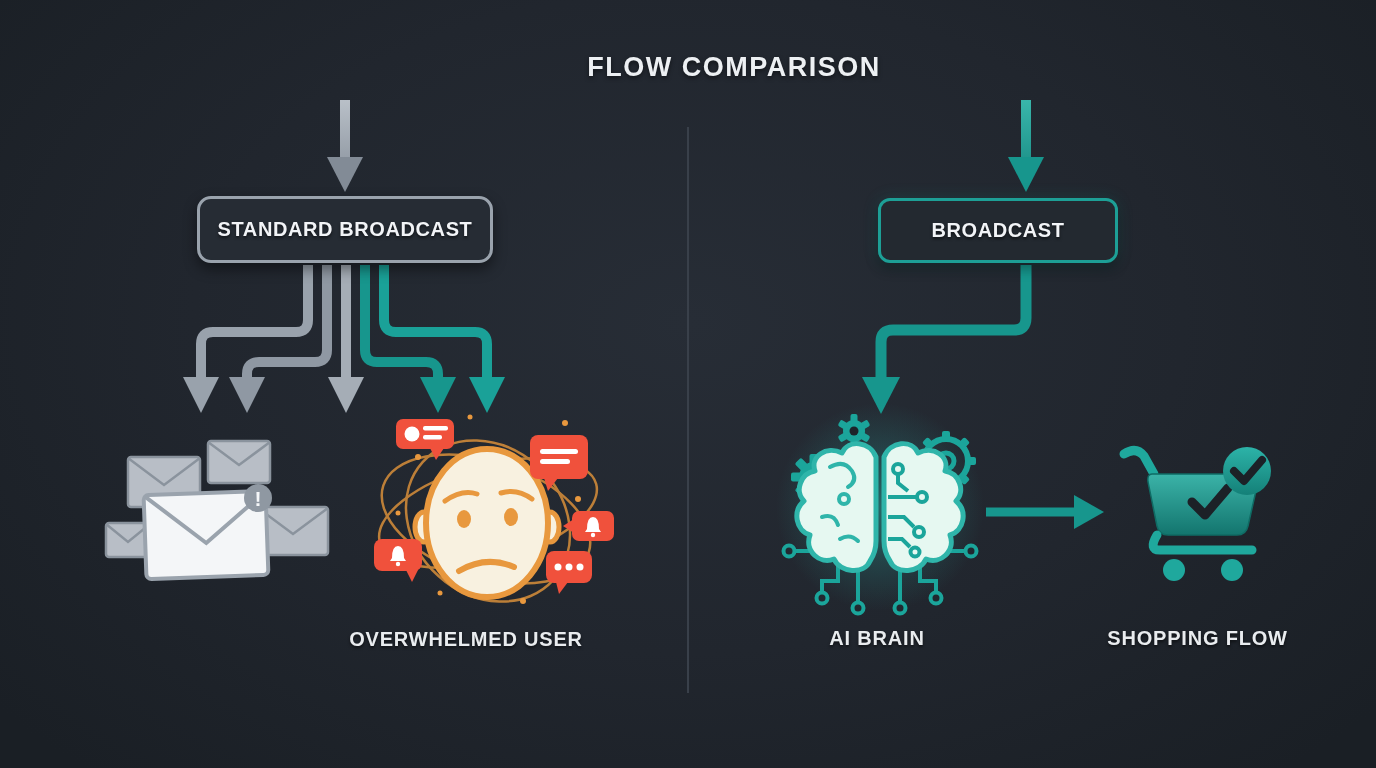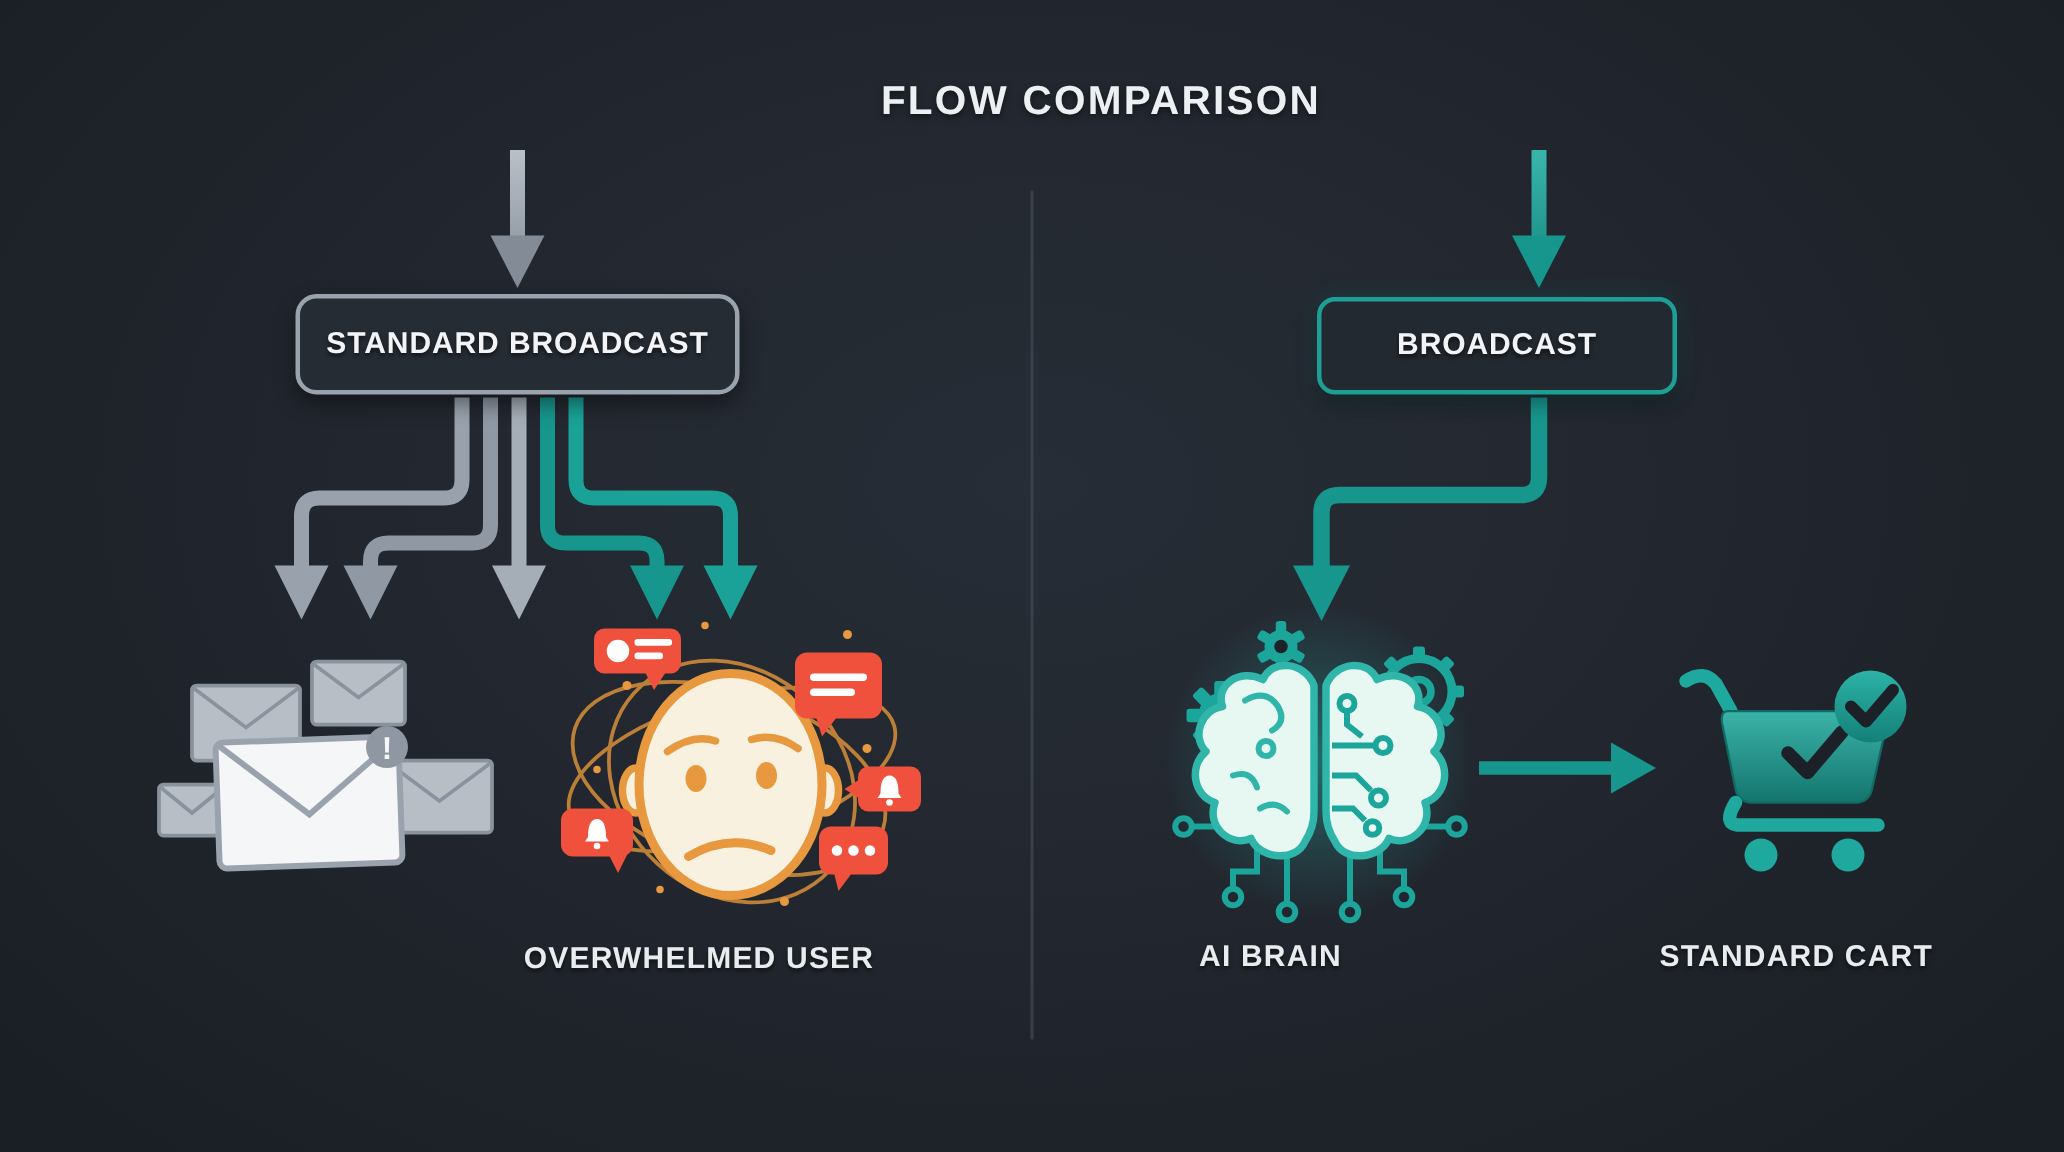--- a/index.html
+++ b/index.html
@@ -28,21 +28,21 @@
   .box-broadcast{
     left:878px;top:198px;width:240px;height:65px;border-radius:12px;
     border:3px solid #1d9f96;background:#232930;
     box-shadow:0 0 16px rgba(29,159,150,.18), 0 6px 12px rgba(0,0,0,.35);
   }
   .caption{
     position:absolute;text-align:center;font-size:20px;font-weight:700;
     letter-spacing:.8px;color:#e9ecef;text-shadow:0 2px 3px rgba(0,0,0,.55);
   }
   .cap-user{left:306px;top:628px;width:320px;}
-  .cap-brain{left:747px;top:627px;width:200px;}
+  .cap-brain{left:777px;top:627px;width:200px;}
   .cap-cart{left:1075px;top:627px;width:245px;}
   svg{position:absolute;overflow:visible;}
   .overlay{left:0;top:0;}
 </style>
 </head>
 <body>
 
 <div class="canvas">
 
   <div class="title">FLOW COMPARISON</div>
@@ -294,15 +294,15 @@
       <circle cx="124" cy="132" r="11" fill="#1fa89d"></circle>
     </g>
     <g>
       <circle cx="139" cy="33" r="24" fill="url(#badgeGrad)"></circle>
       <path d="M 126 33 L 136 43 L 154 22" stroke="#1c2127" stroke-width="8" fill="none" stroke-linecap="round" stroke-linejoin="round"></path>
     </g>
   </svg>
 
   <div class="caption cap-user">OVERWHELMED USER</div>
   <div class="caption cap-brain">AI BRAIN</div>
-  <div class="caption cap-cart">STANDARD CART</div>
+  <div class="caption cap-cart">SHOPPING FLOW</div>
 
 </div>
 
 </body></html>

